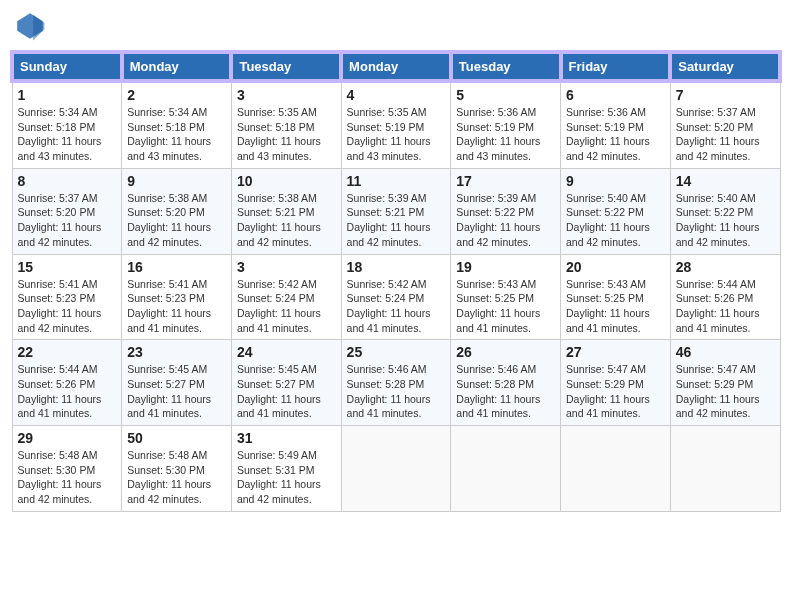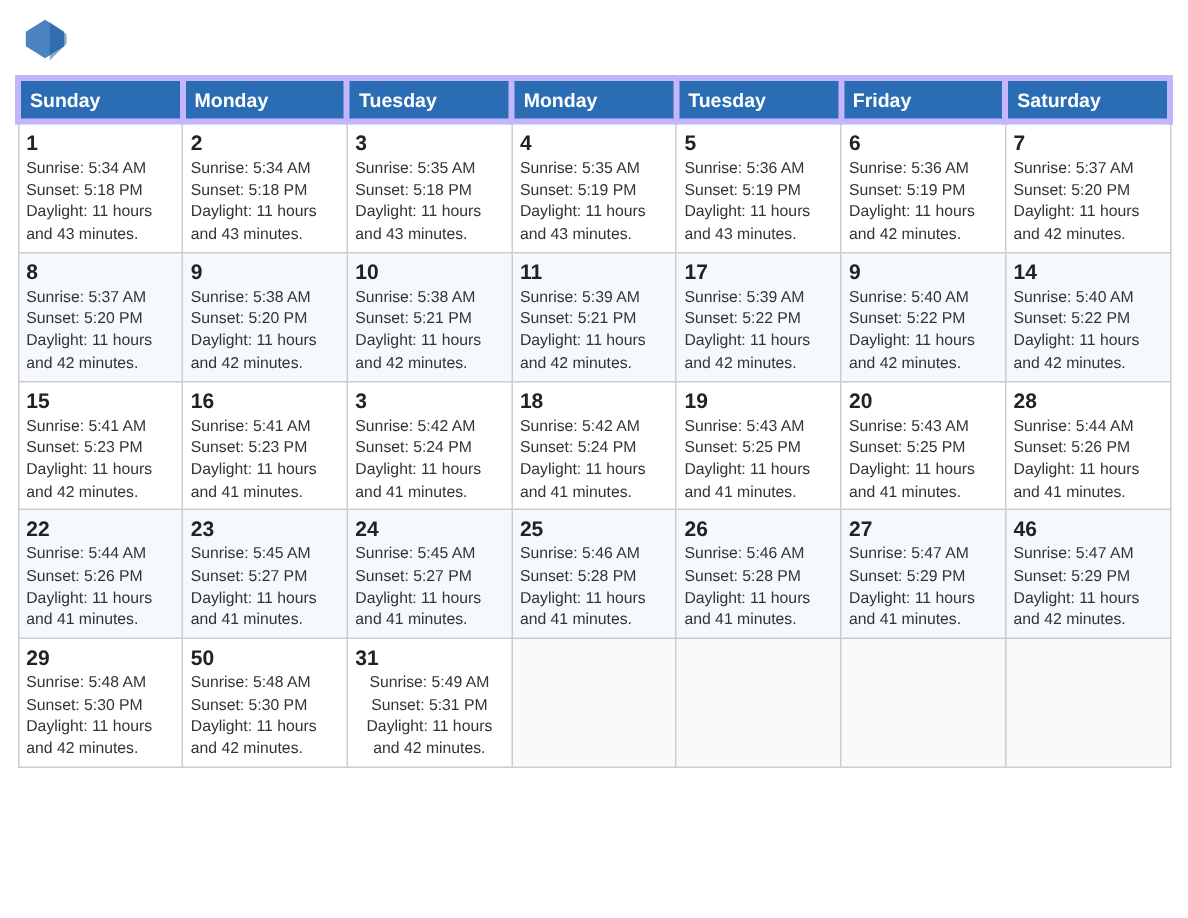--- a/index.html
+++ b/index.html
@@ -328,21 +328,21 @@
         </td>
         <td>
           <span class="day-num">50</span>
           <div class="day-detail" style="white-space: pre-line;">Sunrise: 5:48 AM
 Sunset: 5:30 PM
 Daylight: 11 hours
 and 42 minutes.</div>
         </td>
         <td>
           <span class="day-num">31</span>
-          <div class="day-detail" style="white-space: pre-line; text-align: center;">Sunrise: 5:49 AM
+          <div class="day-detail" style="white-space: pre-line;">Sunrise: 5:49 AM
 Sunset: 5:31 PM
 Daylight: 11 hours
 and 42 minutes.</div>
         </td>
         <td class="empty"></td>
         <td class="empty"></td>
         <td class="empty"></td>
         <td class="empty"></td>
       </tr>
     </tbody>

